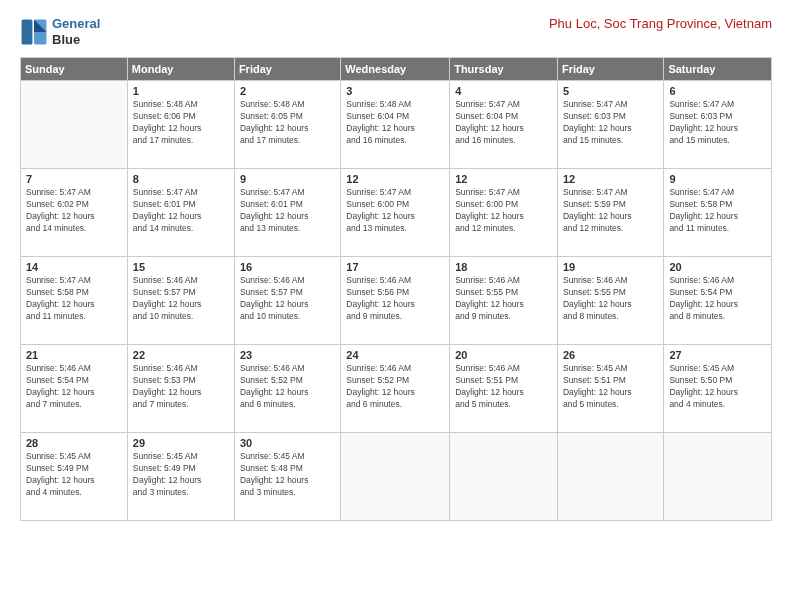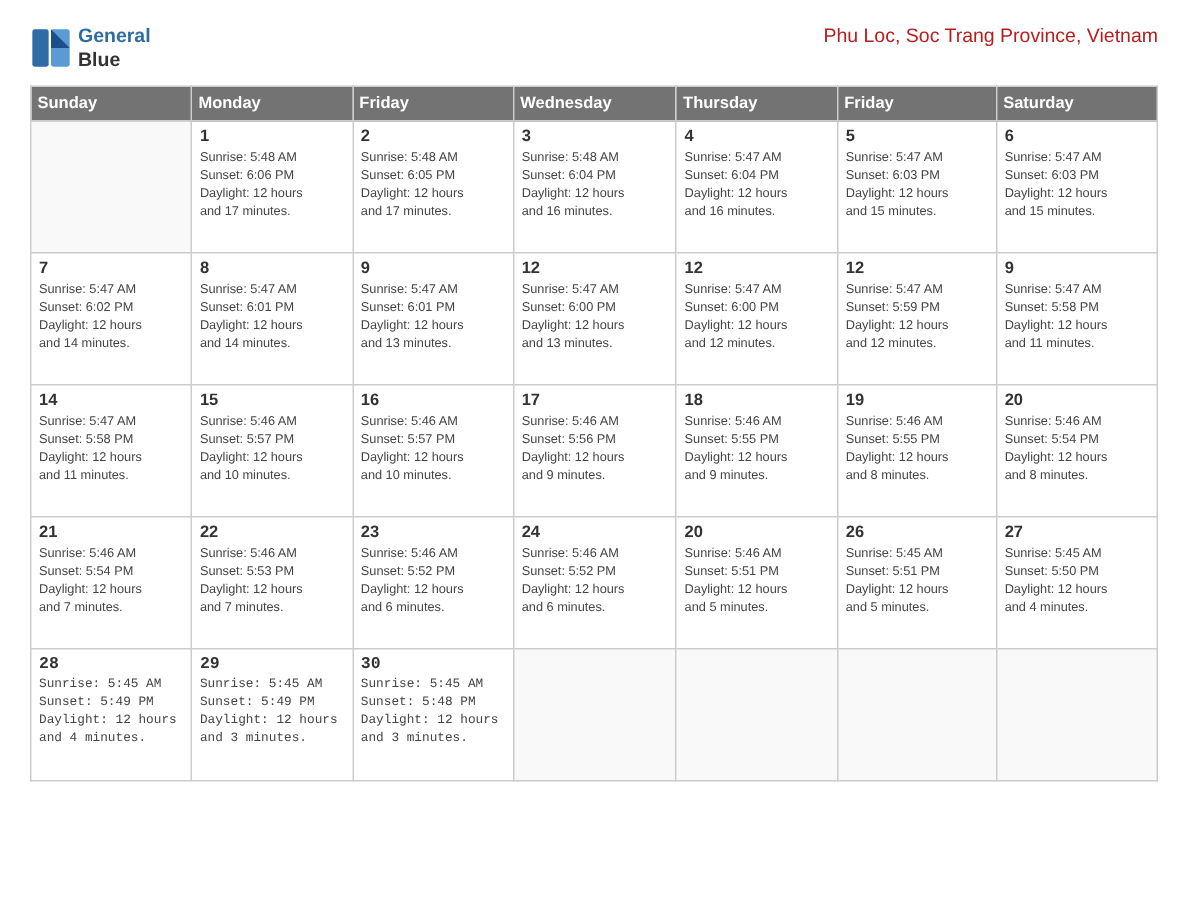--- a/index.html
+++ b/index.html
@@ -82,21 +82,20 @@
       color: #333;
       margin-bottom: 2px;
     }
     .cell-info {
       font-size: 8.5px;
       color: #444;
       line-height: 1.4;
     }
     .last-row td {
       height: 70px;
-      font-family: Liberation Mono, monospace;
     }
   </style>
 </head>
 <body>
 
 <div class="page">
   <div class="header">
     <div class="logo">
       <svg class="logo-icon" viewBox="0 0 36 36">
         <rect x="2" y="2" width="14" height="32" rx="2" fill="#2e6da4"></rect>

